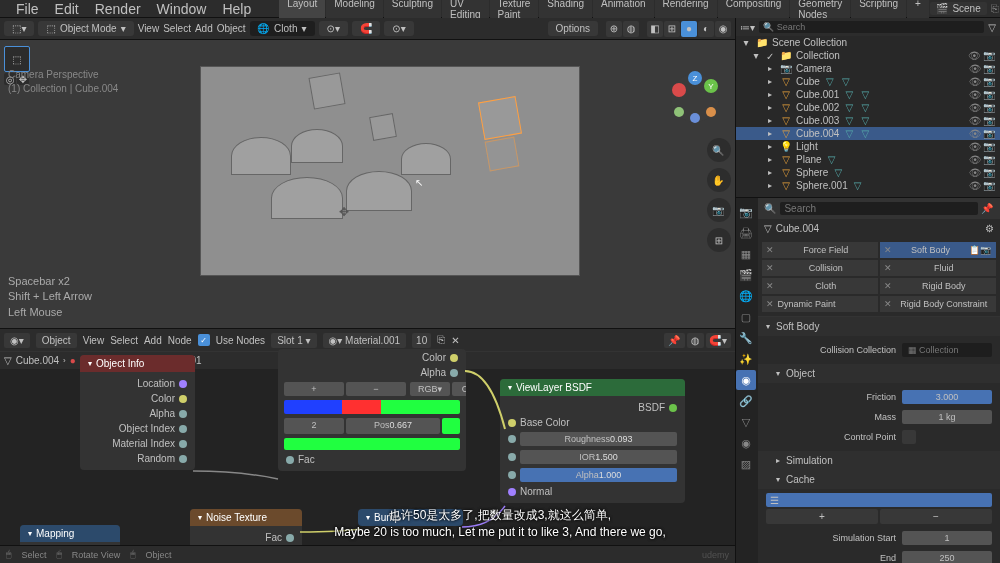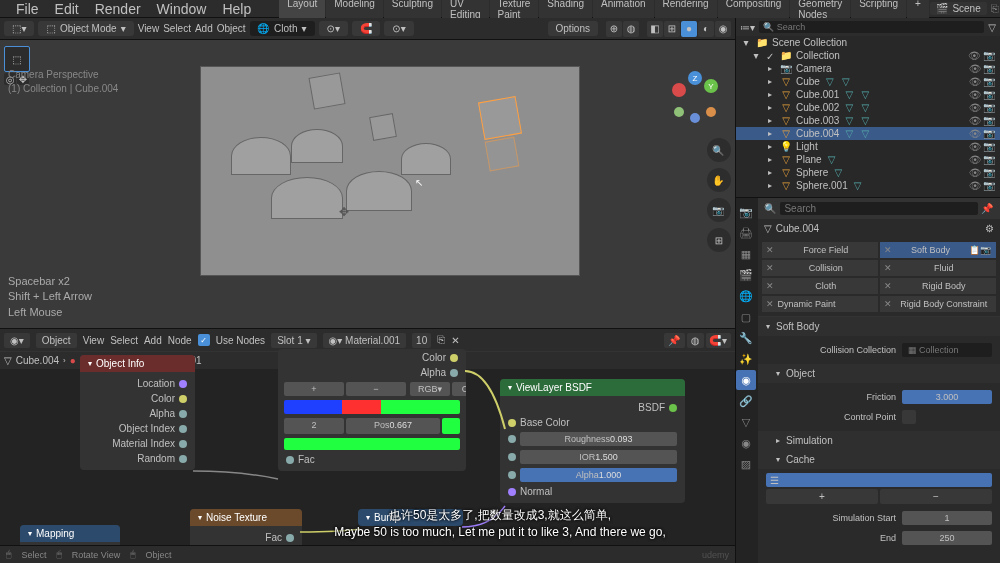--- a/index.html
+++ b/index.html
@@ -591,20 +591,24 @@
           <div class="panel-title" style="padding-left:18px">
               <span class="chev">▾</span>
               <span>Object</span>
             </div>
           <div class="panel-body">
             <div class="pfield">
                 <span class="pn">Friction</span>
                 <span class="pv blue">3.000</span>
               </div>
             <div class="pfield">
+                <span class="pn">Mass</span>
+                <span class="pv">1 kg</span>
+              </div>
+            <div class="pfield">
                 <span class="pn">Control Point</span>
                 <span style="width:14px;height:14px;background:#383838;border-radius:2px"></span>
                 <span style="width:70px"></span>
               </div>
           </div>
           <div class="panel-title" style="padding-left:18px">
               <span class="chev">▸</span>
               <span>Simulation</span>
             </div>
           <div class="panel-title" style="padding-left:18px">
@@ -630,21 +634,21 @@
 
           </div>
         </div>
       </div>
     </div>
   </div>
 </div>
 
 <div class="subtitle">
   <div>也许50是太多了,把数量改成3,就这么简单,</div>
-  <div>Maybe 50 is too much, Let me put it to like 3, And there we go,</div>
+  <div>Maybe 20 is too much, Let me put it to like 3, And there we go,</div>
 </div>
 
 <div class="statusbar">
   <span>🖱</span>
     <span>Select</span>
   <span>🖱</span>
     <span>Rotate View</span>
   <span>🖱</span>
     <span>Object</span>
   <span style="margin-left:auto;opacity:.4">udemy</span>

